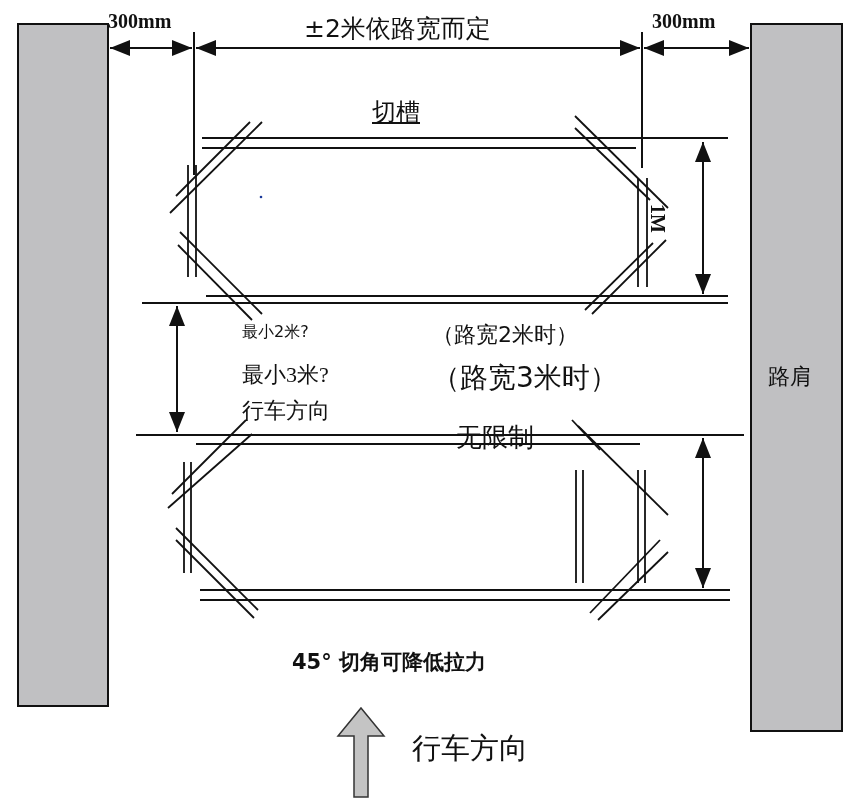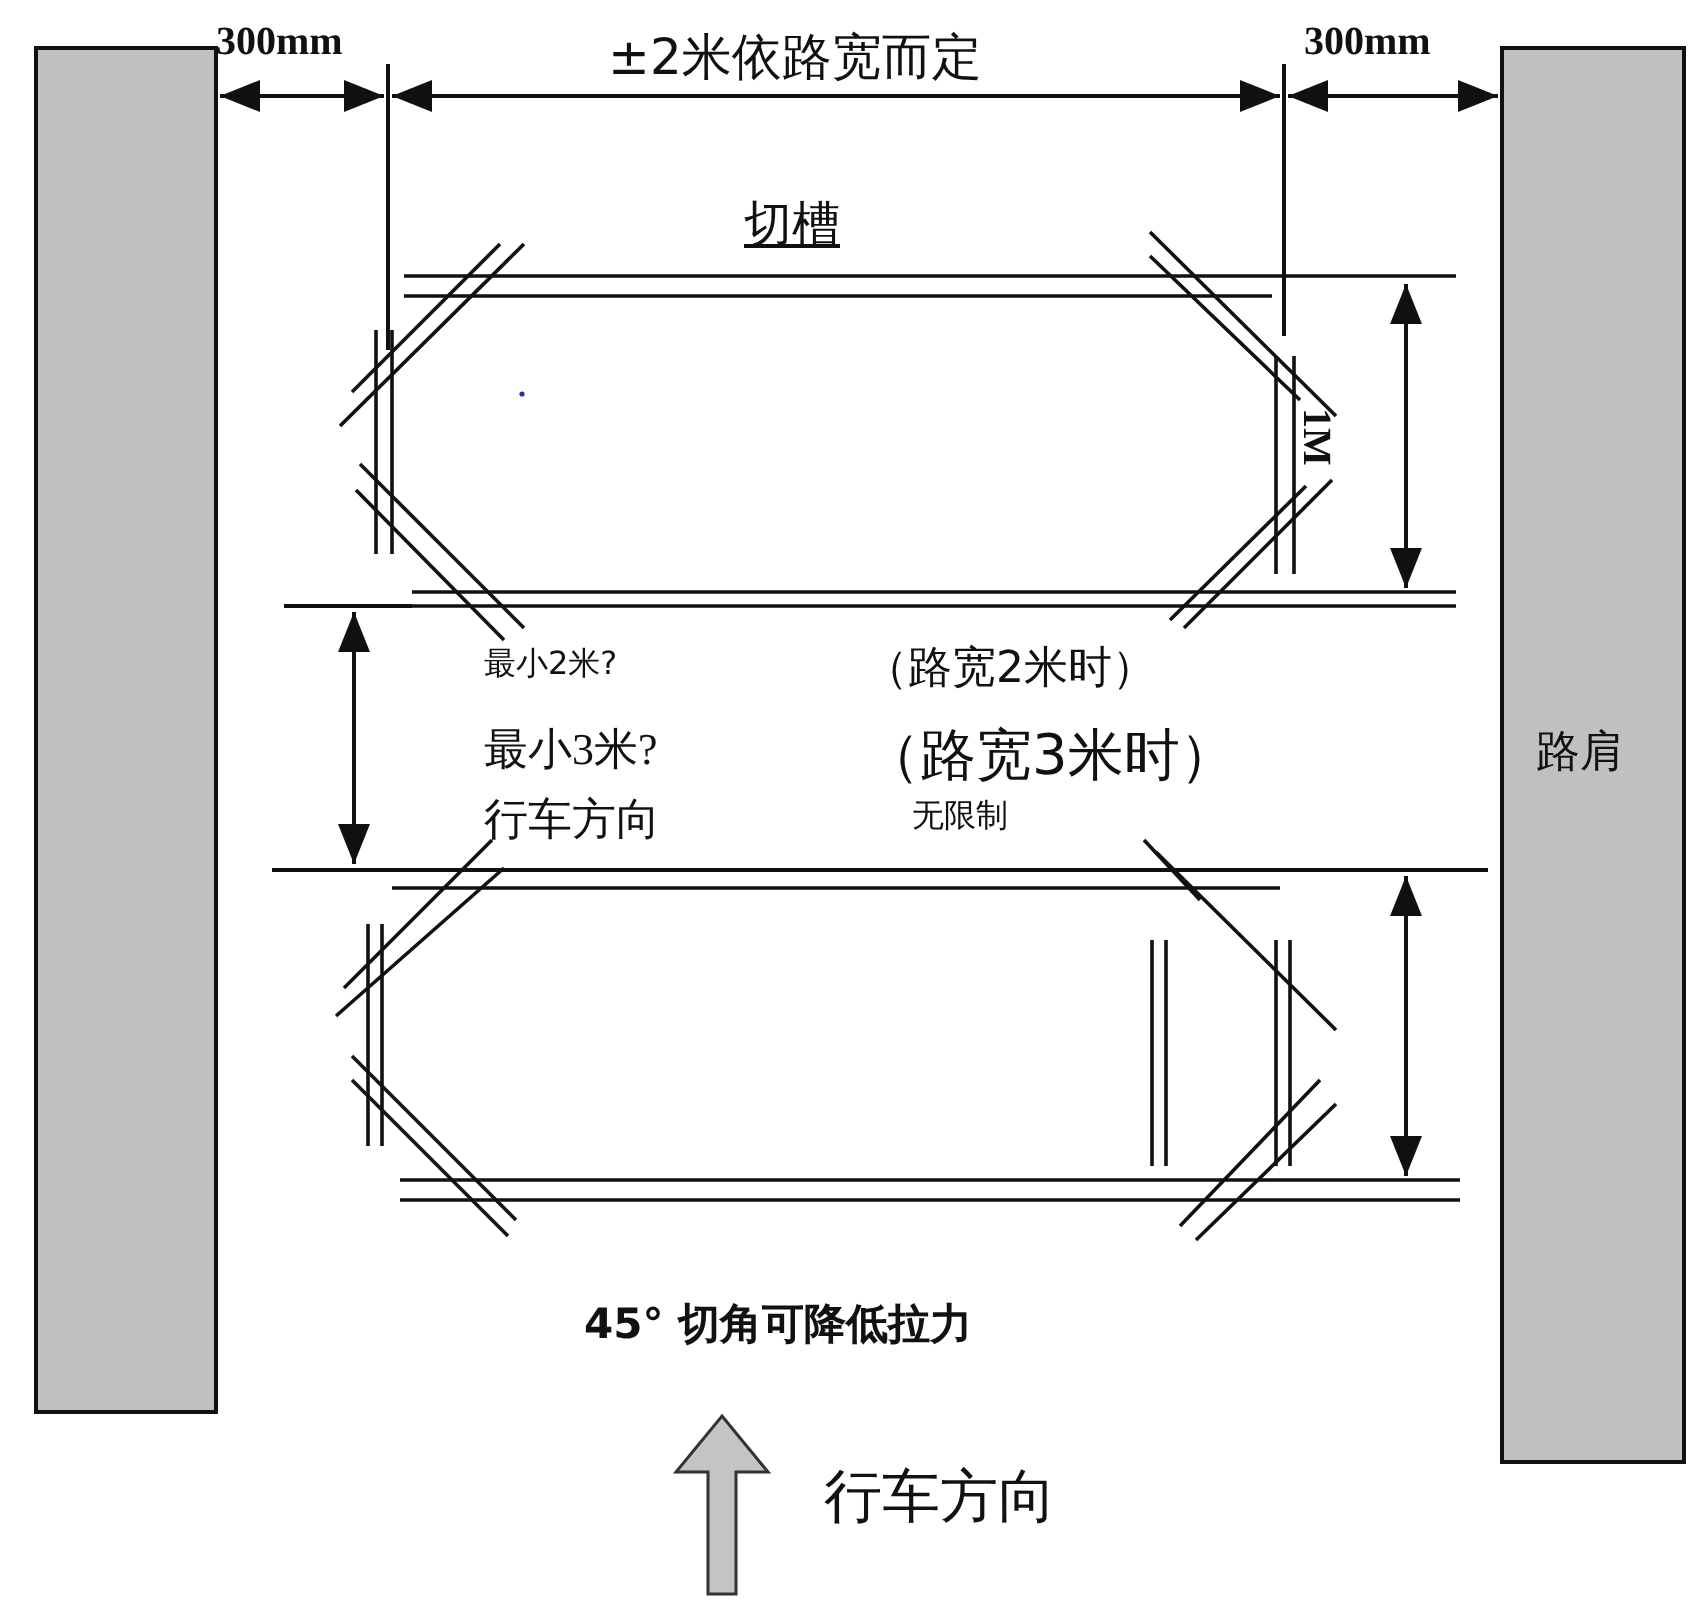--- a/index.html
+++ b/index.html
@@ -111,19 +111,19 @@
 <div class="lbl cjk" style="left:372px; top:100px; font-size:24px;text-decoration:underline;">切槽</div>
 
 <div class="lbl serif-bold" style="left:668px; top:204px; font-size:20px; transform:rotate(90deg); transform-origin:left top;">1M</div>
 
 <div class="lbl cjk" style="left:242px; top:324px; font-size:16px;">最小2米?</div>
 <div class="lbl cjk" style="left:242px; top:364px; font-size:22px;font-family:Liberation Serif, serif;">最小3米?</div>
 <div class="lbl cjk" style="left:242px; top:400px; font-size:22px;">行车方向</div>
 
 <div class="lbl cjk" style="left:432px; top:324px; font-size:22px;text-align:right;">（路宽2米时）</div>
 <div class="lbl cjk" style="left:432px; top:364px; font-size:28px;">（路宽3米时）</div>
-<div class="lbl cjk" style="left:456px; top:400px; font-size:16px;">无限制</div>
+<div class="lbl cjk" style="left:456px; top:424px; font-size:26px;">无限制</div>
 
 <div class="lbl cjk" style="left:768px; top:366px; font-size:22px;">路肩</div>
 
 <div class="lbl cjk" style="left:292px; top:652px; font-size:21px;font-weight:bold;">45° 切角可降低拉力</div>
 
 <div class="lbl cjk" style="left:412px; top:734px; font-size:29px;text-align:right;">行车方向</div>
 
 </body></html>

